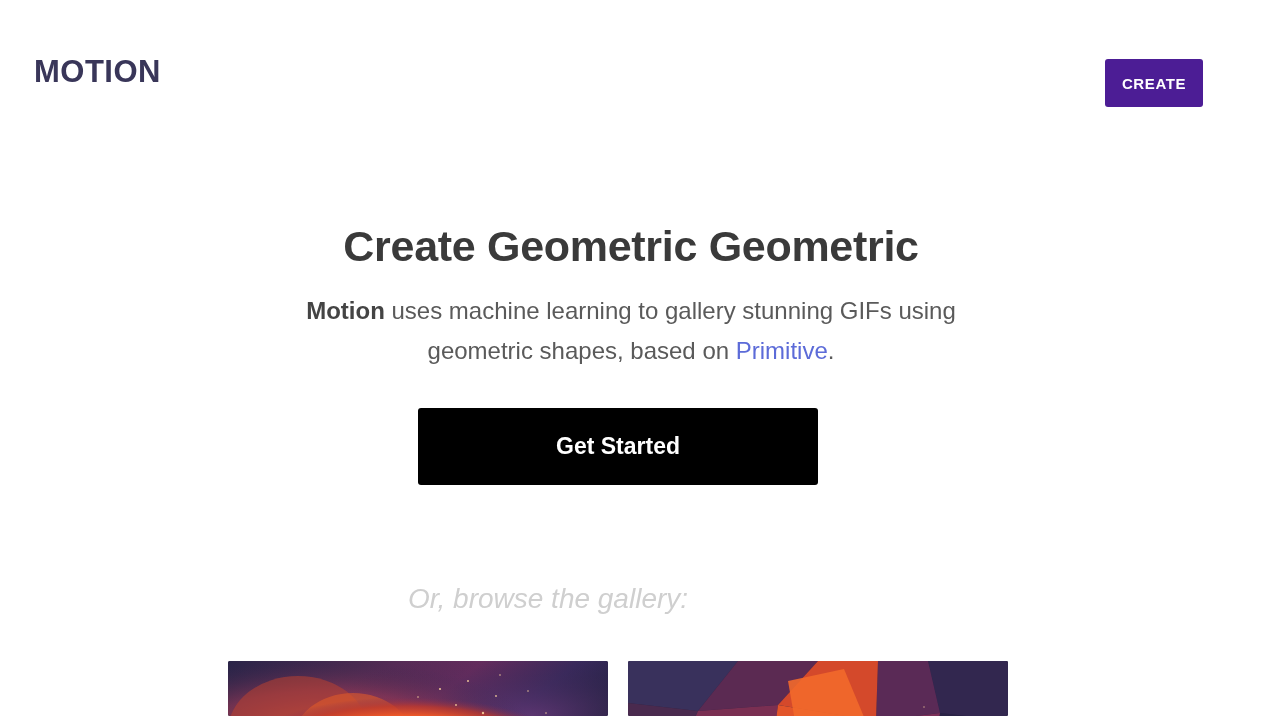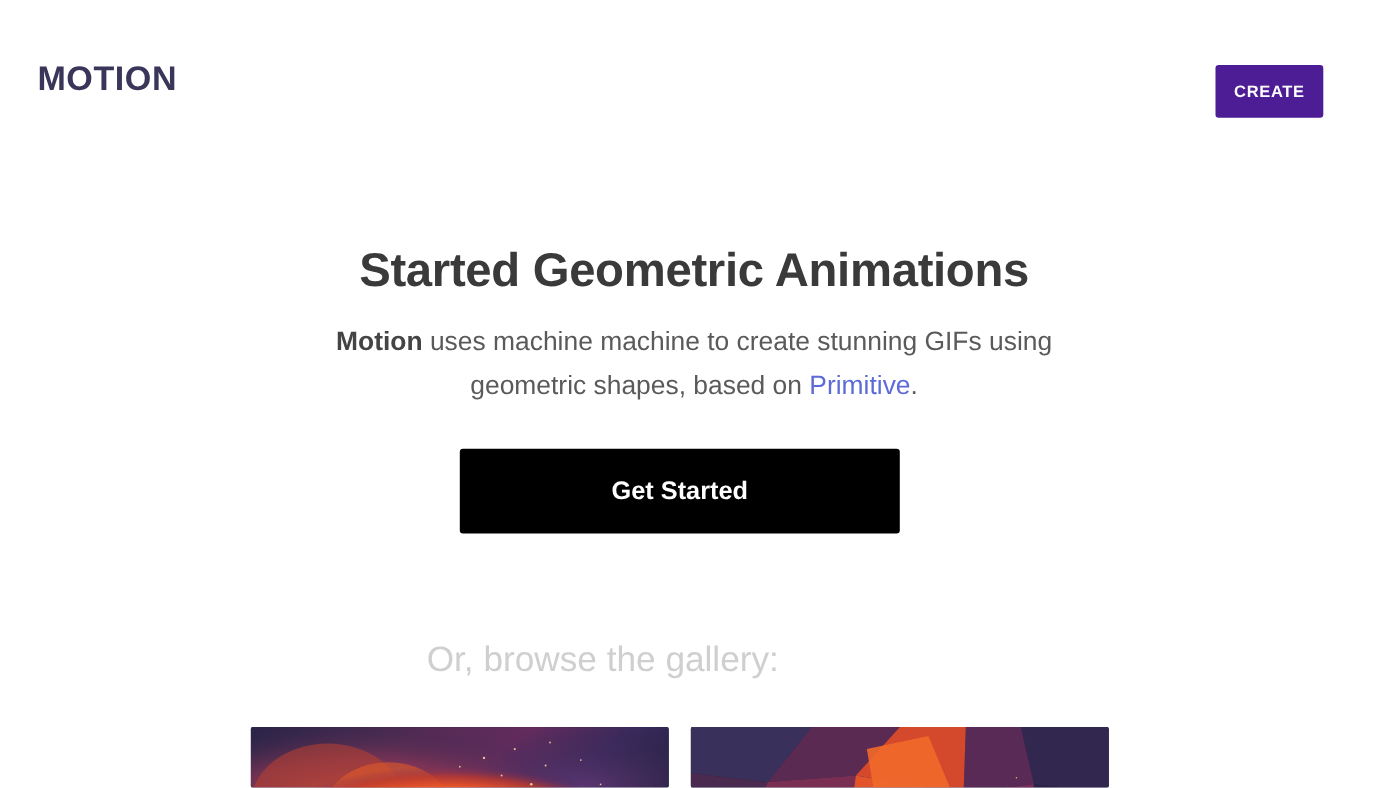--- a/index.html
+++ b/index.html
@@ -58,22 +58,22 @@
     border:none; border-radius:3px;
     font-size:23px; font-weight:bold;
     font-family:"Liberation Sans", sans-serif;
     cursor:pointer;
     display:flex; align-items:center; justify-content:center;
   }
 
   
   .gallery-label {
     position:absolute; left:0; top:584px; width:1096px;
-    text-align:center; font-size:32px; color:#cfcfcf;
-    font-weight:normal; line-height:30px;
+    text-align:center; font-size:28px; color:#cfcfcf;
+    font-weight:normal; line-height:30px;font-style:italic;
   }
   .gallery-row {
     position:absolute; left:228px; top:661px;
     width:806px; height:55px;
     display:flex; gap:20px;
   }
   .gallery-item {
     width:380px; height:55px;
     border-radius:2px; overflow:hidden;
     position:relative; cursor:pointer;
@@ -86,24 +86,24 @@
 
 <div class="page">
 
   <div class="navbar">
     <div class="logo">MOTION</div>
     <button class="create-btn">CREATE</button>
   </div>
 
   <div class="hero">
 
-    <h1 class="hero-title">Started Geometric Animations</h1>
+    <h1 class="hero-title">Create Geometric Geometric</h1>
 
     <p class="hero-sub">
-      <span class="strong">Motion</span><span> uses machine machine to create stunning GIFs using geometric shapes, based on </span><a class="link" href="#">Primitive</a><span>.</span>
+      <span class="strong">Motion</span><span> uses machine learning to gallery stunning GIFs using geometric shapes, based on </span><a class="link" href="#">Primitive</a><span>.</span>
     </p>
 
     <button class="get-started">Get Started</button>
   </div>
 
   <div class="gallery-label">Or, browse the gallery:</div>
 
   <div class="gallery-row">
 
     <div class="gallery-item">

